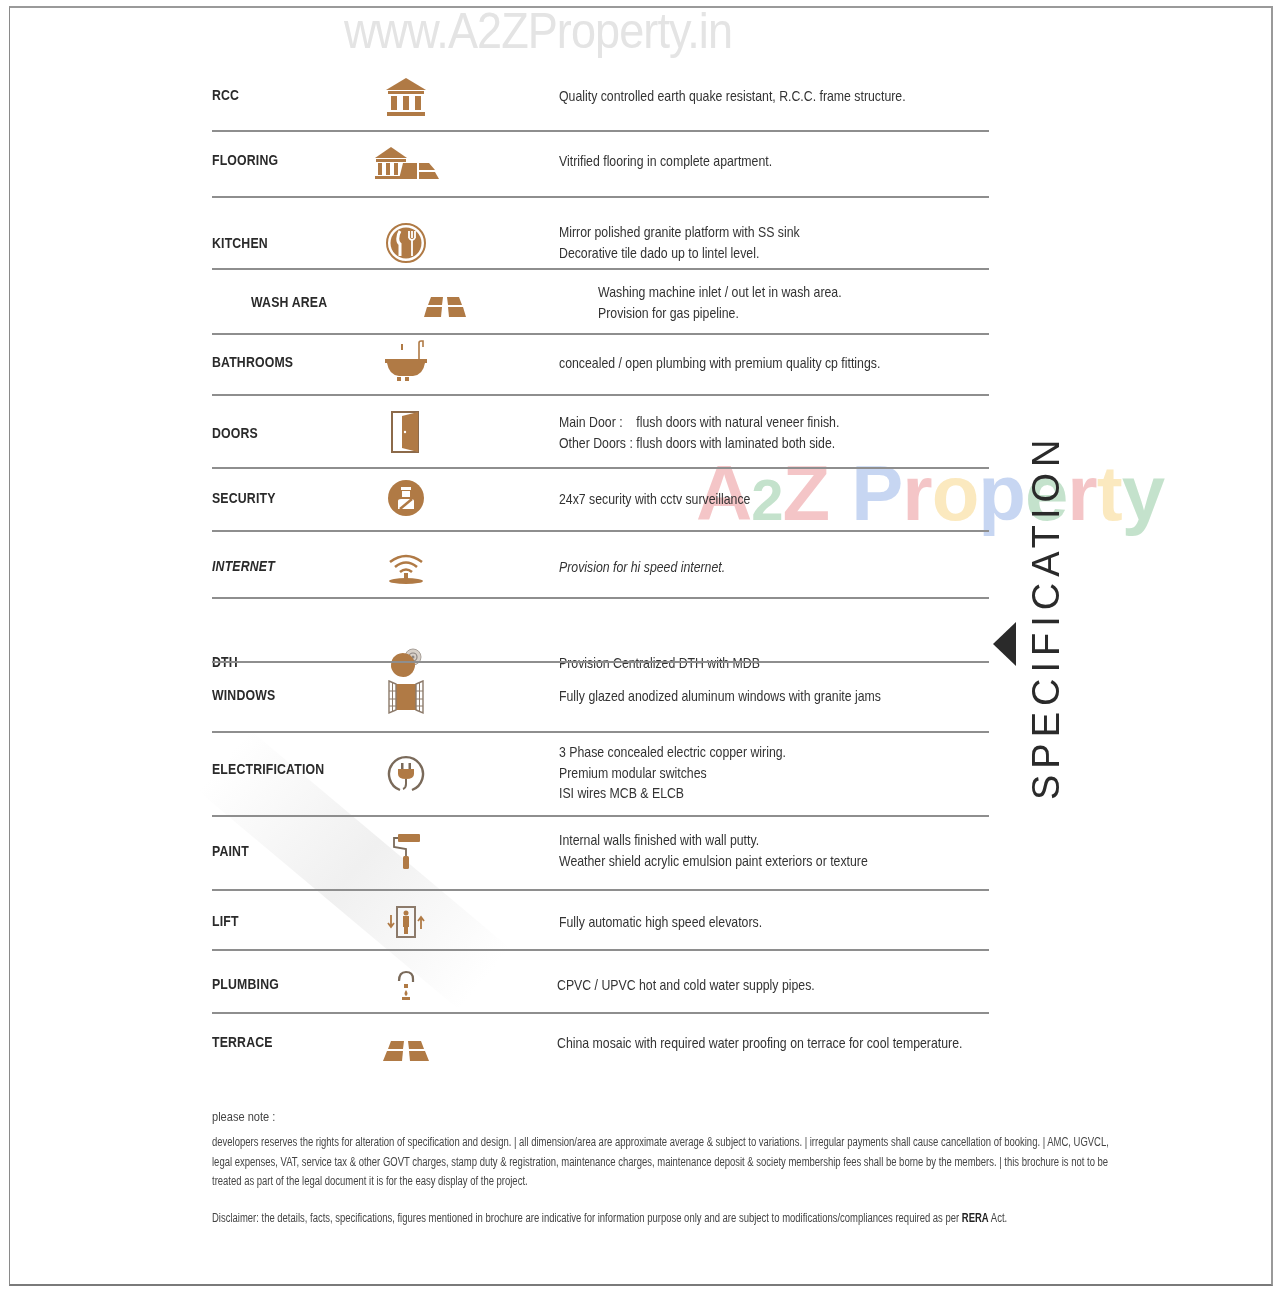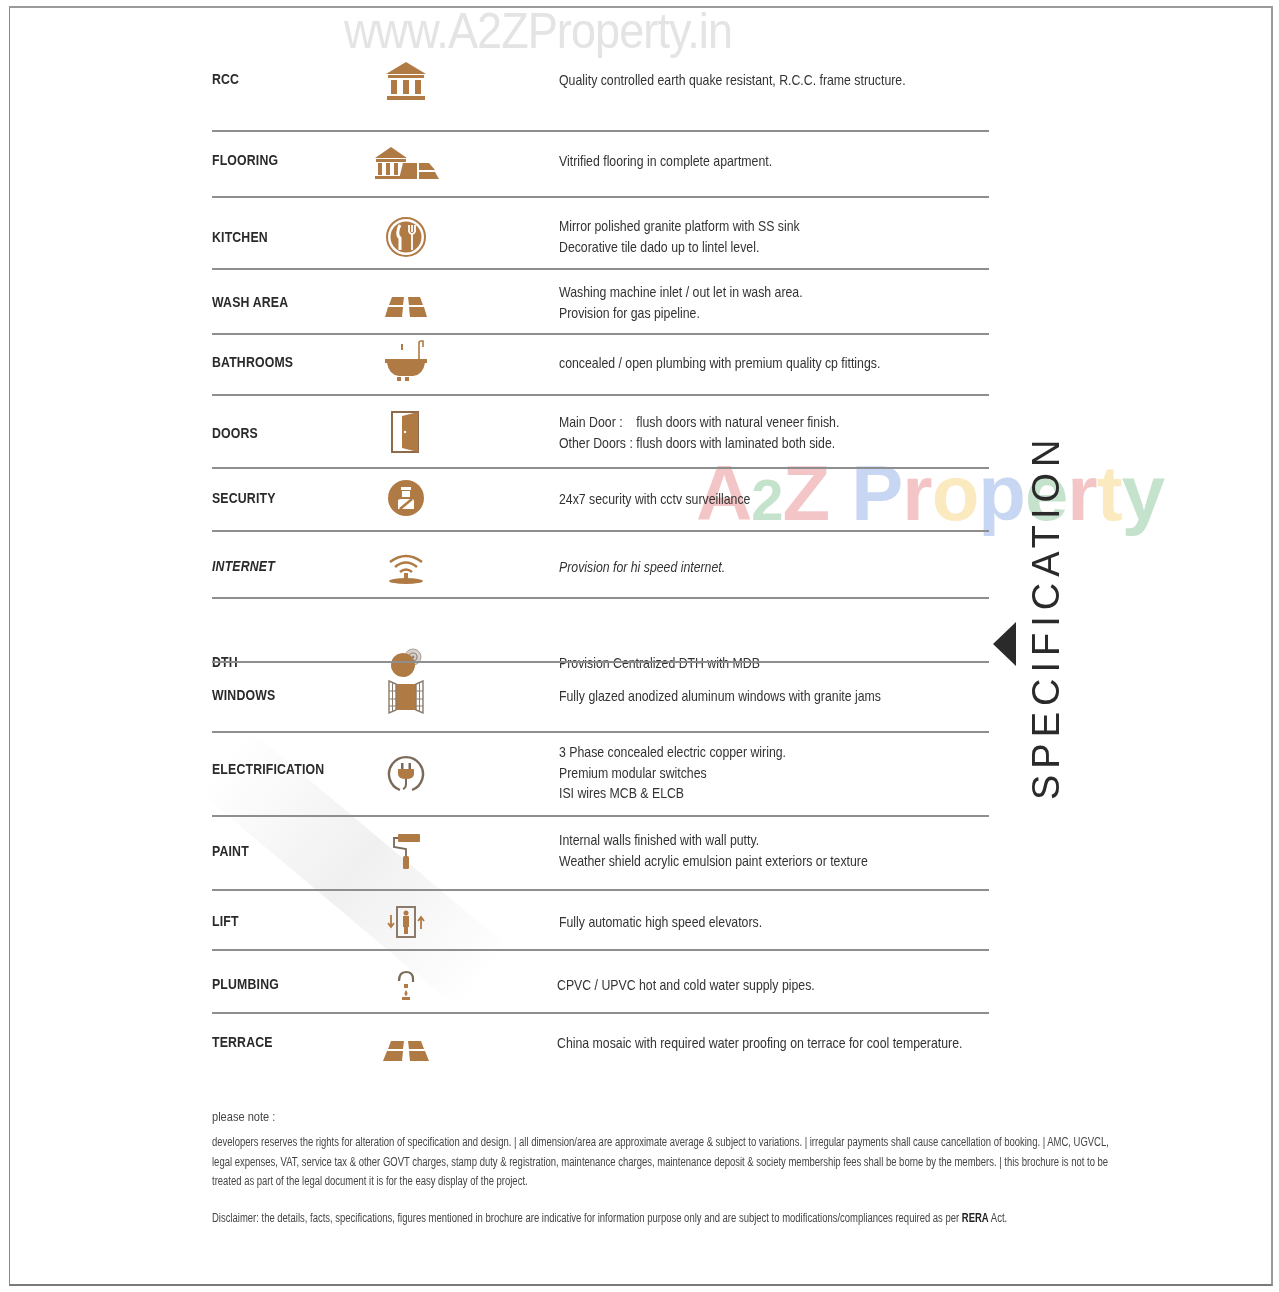--- a/index.html
+++ b/index.html
@@ -27,21 +27,21 @@
 
 <div class="frame"></div>
 
 <div class="watermark-top">www.A2ZProperty.in</div>
 <div class="diag-stripe"></div>
 
 <div class="watermark-mid">
   <span style="color:#d9343a">A</span><span style="color:#2f9a4a;font-size:58px">2</span><span style="color:#d9343a">Z</span><span style="width:22px"></span><span style="color:#3b6fd1">P</span><span style="color:#d9343a">r</span><span style="color:#f1b21c">o</span><span style="color:#3b6fd1">p</span><span style="color:#2f9a4a">e</span><span style="color:#d9343a">r</span><span style="color:#f1b21c">t</span><span style="color:#2f9a4a">y</span>
 </div>
 
-<div class="row" style="top:60px;height:50px;">
+<div class="row" style="top:76px;height:50px;">
   <div class="label" style="top:10px;">RCC</div>
   <div class="icon" style="top:0px;">
     <svg width="44" height="42" viewBox="0 0 44 42">
         <polygon points="22,2 2,14 42,14" fill="#b07a45"></polygon>
         <rect x="4" y="15" width="36" height="3" fill="#b07a45"></rect>
         <rect x="7" y="20" width="6" height="14" fill="#b07a45"></rect>
         <rect x="19" y="20" width="6" height="14" fill="#b07a45"></rect>
         <rect x="31" y="20" width="6" height="14" fill="#b07a45"></rect>
         <rect x="3" y="36" width="38" height="4" fill="#b07a45"></rect>
       </svg>
@@ -66,38 +66,38 @@
         <polygon points="46,18 56,18 62,25 46,25" fill="#b07a45"></polygon>
         <polygon points="46,27 62,27 66,34 46,34" fill="#b07a45"></polygon>
       </svg>
   </div>
   <div class="desc" style="top:11px;">
       <div>Vitrified flooring in complete apartment.</div>
     </div>
 </div>
 <div class="sep" style="top:196px;"></div>
 
-<div class="row" style="top:206px;height:60px;">
+<div class="row" style="top:212px;height:60px;">
   <div class="label" style="top:22px;">KITCHEN</div>
   <div class="icon" style="top:10px;">
     <svg width="42" height="42" viewBox="0 0 42 42">
         <circle cx="21" cy="21" r="19" fill="none" stroke="#b07a45" stroke-width="2"></circle>
         <circle cx="21" cy="21" r="15.5" fill="#b07a45"></circle>
         <path d="M15,9 C12,14 12,20 15,22 L15,34" stroke="#fff" stroke-width="3" fill="none"></path>
         <path d="M24,9 L24,16 M27,9 L27,16 M30,9 L30,16 M24,16 Q27,20 30,16 M27,18 L27,34" stroke="#fff" stroke-width="1.8" fill="none"></path>
       </svg>
   </div>
   <div class="desc" style="top:10px;">
     <div>Mirror polished granite platform with SS sink</div>
     <div>Decorative tile dado up to lintel level.</div>
   </div>
 </div>
 <div class="sep" style="top:268px;"></div>
 
-<div class="row" style="top:276px;height:56px;">
+<div class="row" style="top:276px;height:56px;margin-left:39px;">
   <div class="label" style="top:17px;">WASH AREA</div>
   <div class="icon" style="top:10px;">
     <svg width="44" height="24" viewBox="0 0 44 24">
         <polygon points="8,2 20,2 19,10 5,10" fill="#b07a45"></polygon>
         <polygon points="24,2 36,2 39,10 25,10" fill="#b07a45"></polygon>
         <polygon points="4,12 19,12 18,22 1,22" fill="#b07a45"></polygon>
         <polygon points="25,12 40,12 43,22 26,22" fill="#b07a45"></polygon>
       </svg>
   </div>
   <div class="desc" style="top:6px;">

